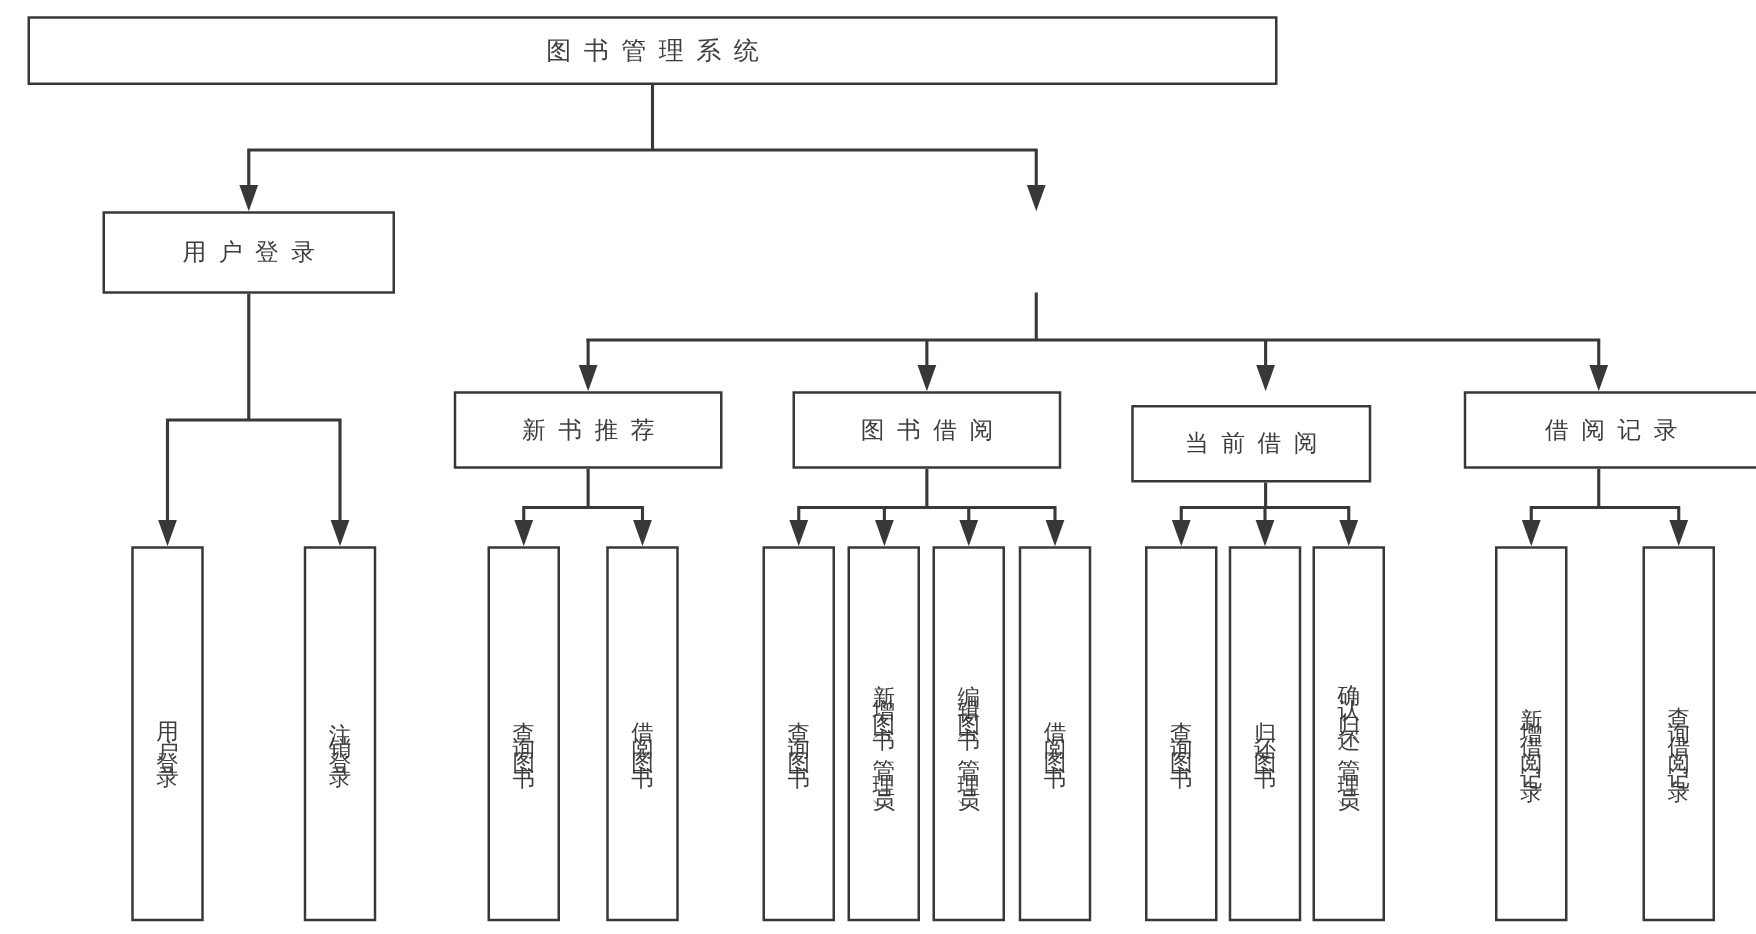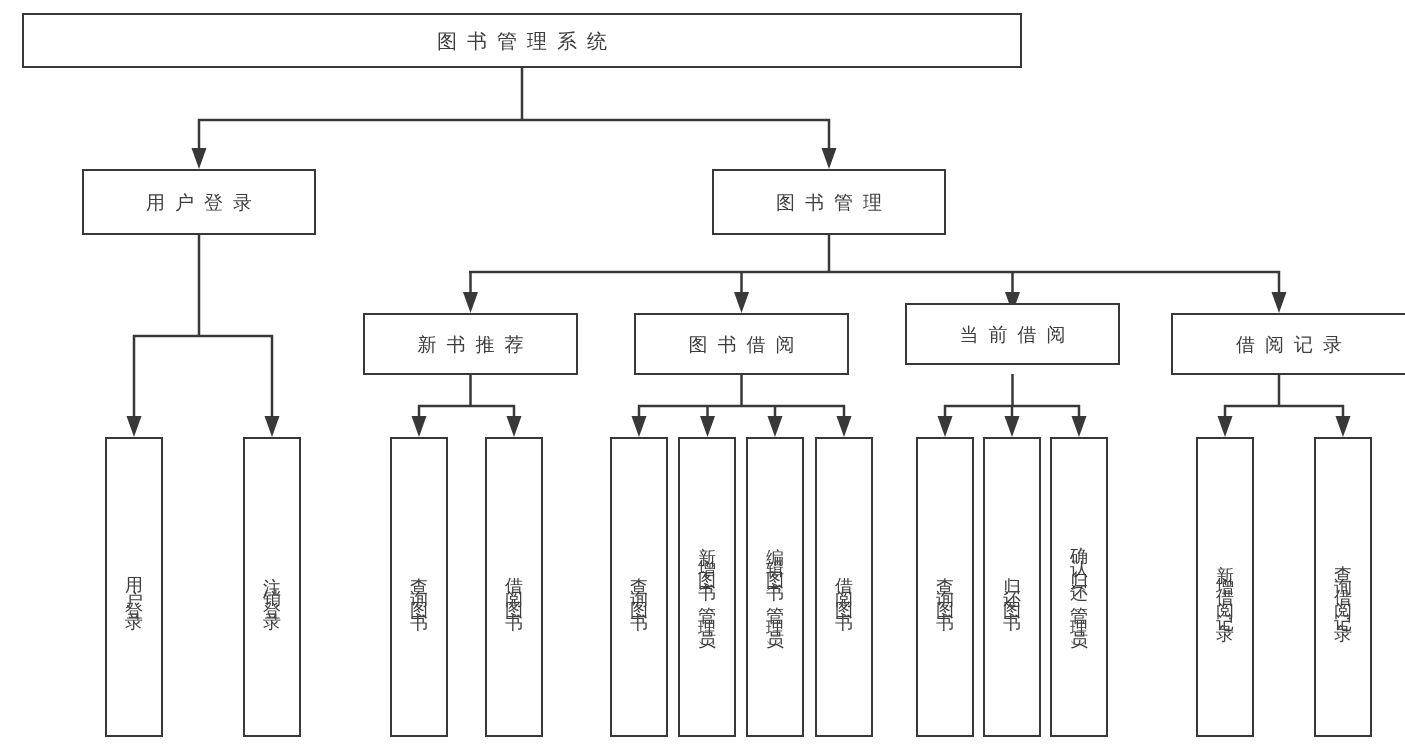--- a/index.html
+++ b/index.html
@@ -86,25 +86,24 @@
       <polygon points="1004.5,416 1019.5,416 1012,437"></polygon>
       <polygon points="1071.5,416 1086.5,416 1079,437"></polygon>
       <polygon points="1217.5,416 1232.5,416 1225,437"></polygon>
       <polygon points="1335.5,416 1350.5,416 1343,437"></polygon>
     </g>
   </svg>
 
   <div class="node h root" style="left:22px;top:13px;width:1000px;height:55px">图书管理系统</div>
 
   <div class="node h" style="left:82px;top:169px;width:234px;height:66px">用户登录</div>
-  <div class="node h" style="left:712px;top:169px;width:234px;height:66px">图书管理</div>
 
   <div class="node h" style="left:634px;top:313px;width:215px;height:62px">图书借阅</div>
   <div class="node h" style="left:363px;top:313px;width:215px;height:62px">新书推荐</div>
-  <div class="node h" style="left:905px;top:303px;width:215px;height:62px">当前借阅</div>
+  <div class="node h" style="left:905px;top:324px;width:192px;height:62px">当前借阅</div>
   <div class="node h" style="left:1171px;top:313px;width:236px;height:62px">借阅记录</div>
 
   <div class="node v" style="left:105px">用户登录</div>
   <div class="node v" style="left:243px">注销登录</div>
 
   <div class="node v" style="left:390px">查询图书</div>
   <div class="node v" style="left:485px">借阅图书</div>
 
   <div class="node v" style="left:610px">查询图书</div>
   <div class="node v" style="left:678px">新增图书（管理员）</div>

